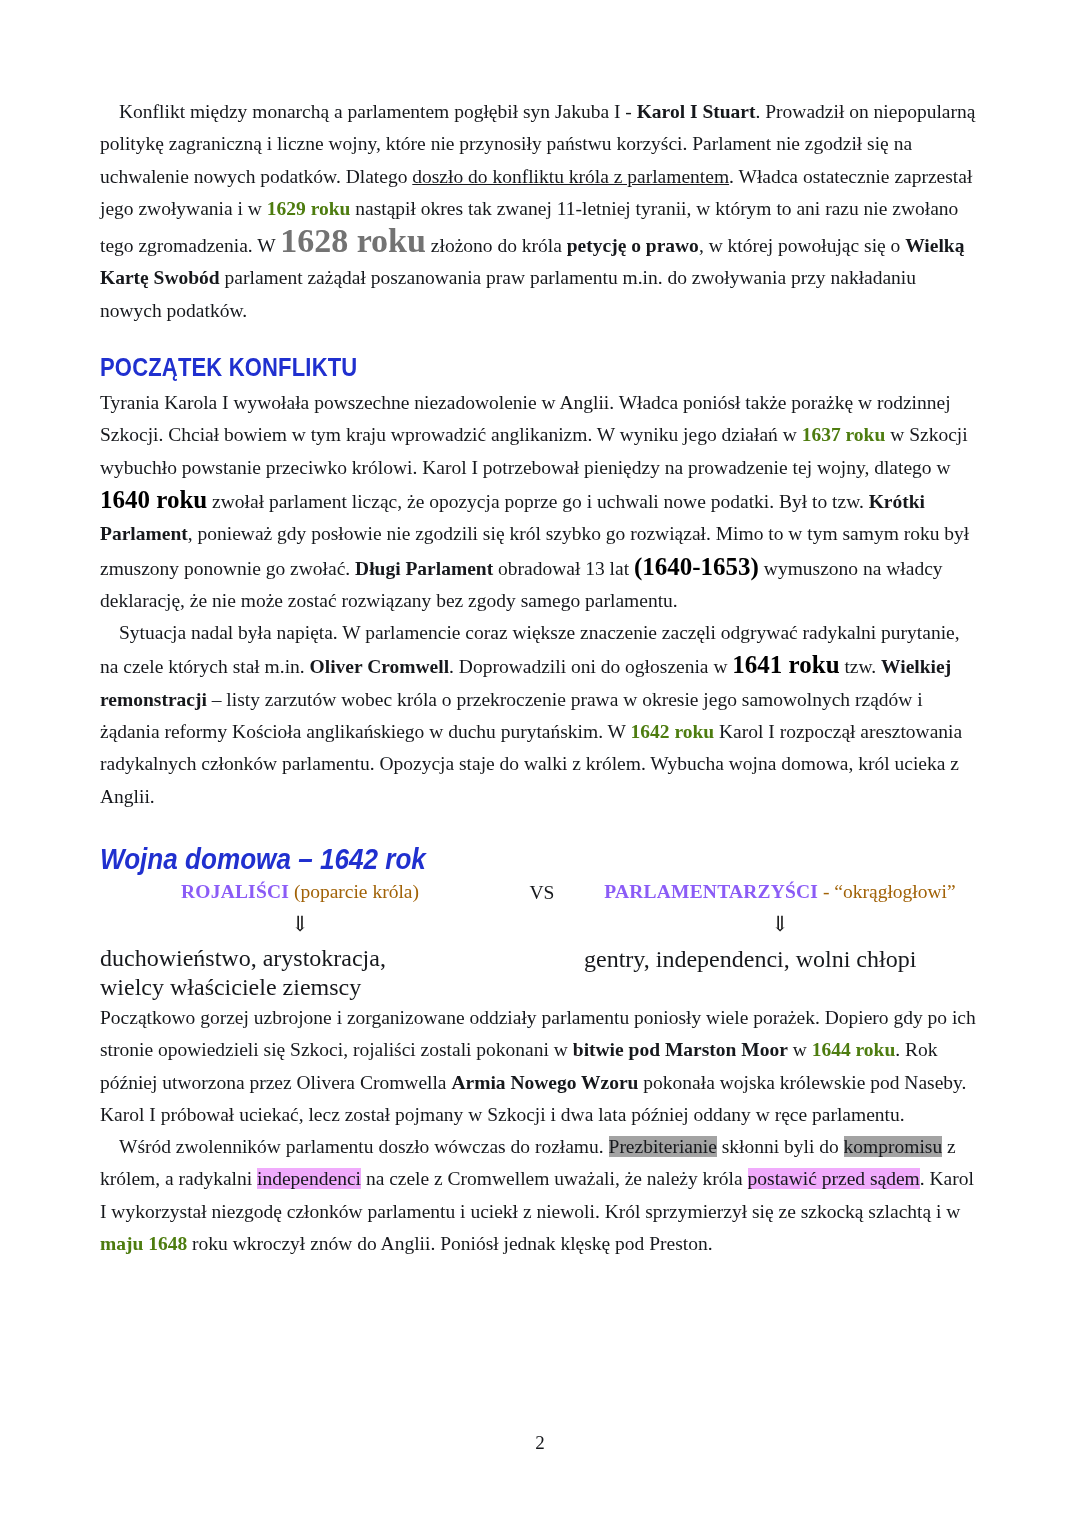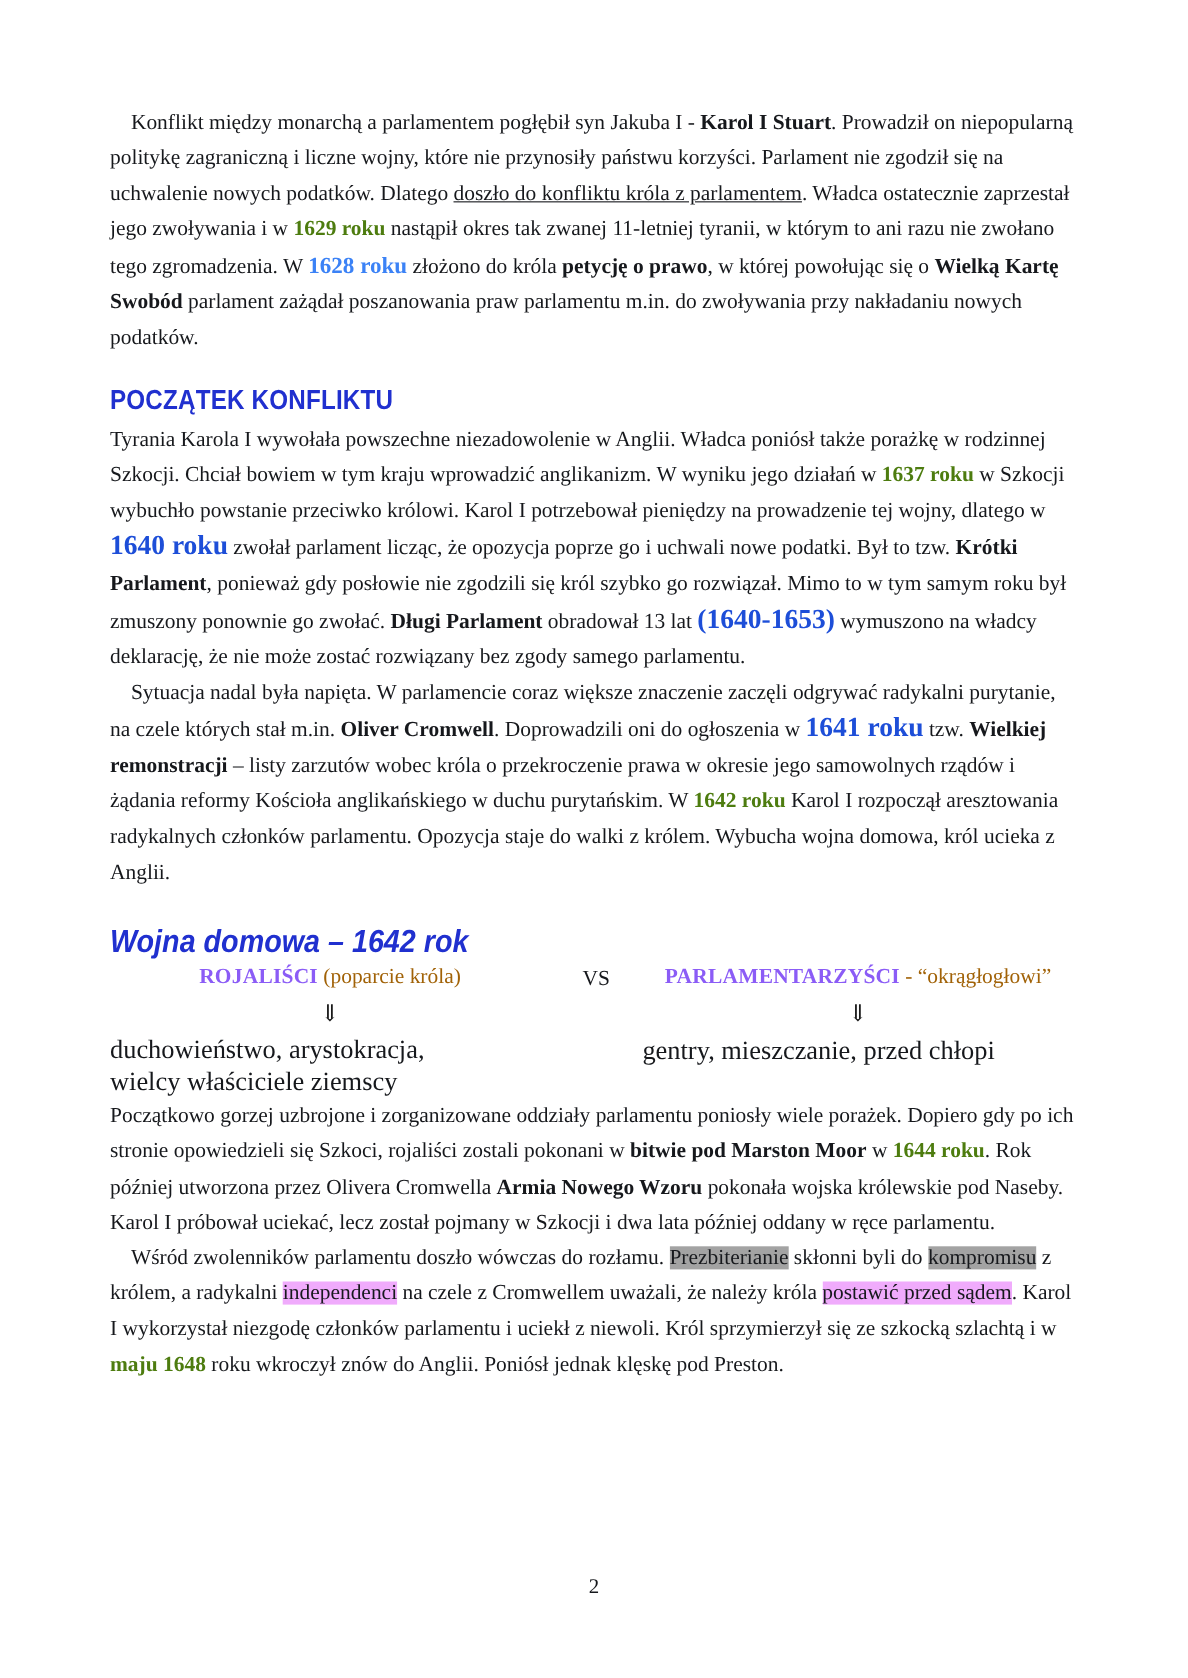--- a/index.html
+++ b/index.html
@@ -32,29 +32,29 @@
 
   .b { font-weight: bold; }
   .u { text-decoration: underline; }
 
   
   .date {
     color: #4d7c0f;
     font-weight: bold;
   }
   .date-lg {
-    color: #1d4ed8;
+    color: #000000;
     font-weight: bold;
     font-size: 25px;
     text-align: center;
   }
   .date-xl {
-    color: #3b82f6;
+    color: #737373;
     font-weight: bold;
-    font-size: 21px;
+    font-size: 34px;
   }
 
   
   .hl-dark {
     background: #a3a3a3;
   }
   .hl-light {
     background: #f0abfc;
   }
 
@@ -156,21 +156,21 @@
         <div class="arrow-cell mid"></div>
         <div class="arrow-cell right">⇓</div>
       </div>
       <div class="members-row">
         <div class="members-cell left">
           <div>duchowieństwo, arystokracja,</div>
           <div>wielcy właściciele ziemscy</div>
         </div>
         <div class="members-cell mid"></div>
         <div class="members-cell right">
-          <div>gentry, mieszczanie, przed chłopi</div>
+          <div>gentry, independenci, wolni chłopi</div>
         </div>
       </div>
     </div>
 
     <p class="para after-vs"><span>Początkowo gorzej uzbrojone i zorganizowane oddziały parlamentu poniosły wiele porażek. Dopiero gdy po ich stronie opowiedzieli się Szkoci, rojaliści zostali pokonani w </span><span class="b">bitwie pod Marston Moor</span><span> w </span><span class="date">1644 roku</span><span>. Rok później utworzona przez Olivera Cromwella </span><span class="b">Armia Nowego Wzoru</span><span> pokonała wojska królewskie pod Naseby. Karol I próbował uciekać, lecz został pojmany w Szkocji i dwa lata później oddany w ręce parlamentu.</span></p>
 
     <p class="para indent"><span>Wśród zwolenników parlamentu doszło wówczas do rozłamu. </span><span class="hl-dark">Prezbiterianie</span><span> skłonni byli do </span><span class="hl-dark">kompromisu</span><span> z królem, a radykalni </span><span class="hl-light">independenci</span><span> na czele z Cromwellem uważali, że należy króla </span><span class="hl-light">postawić przed sądem</span><span>. Karol I wykorzystał niezgodę członków parlamentu i uciekł z niewoli. Król sprzymierzył się ze szkocką szlachtą i w </span><span class="date">maju 1648</span><span> roku wkroczył znów do Anglii. Poniósł jednak klęskę pod Preston.</span></p>
 
   </div>
 

